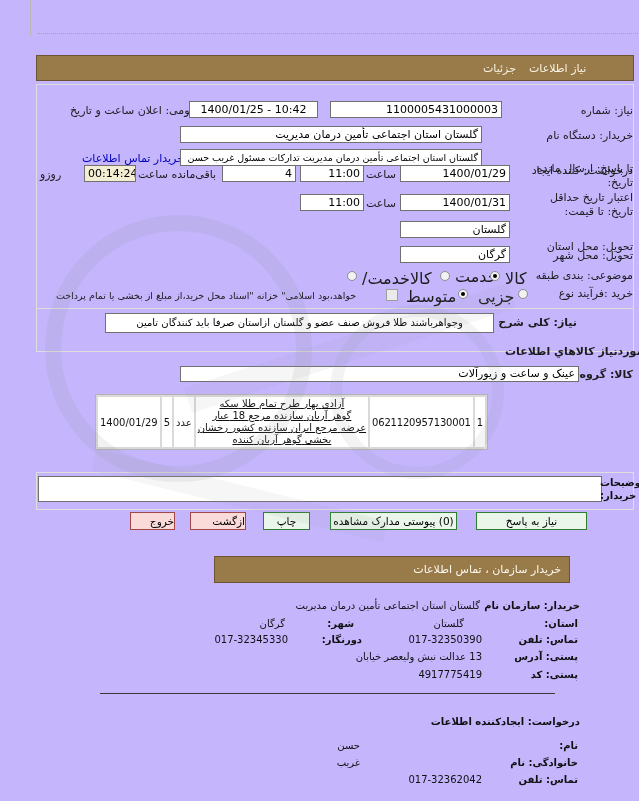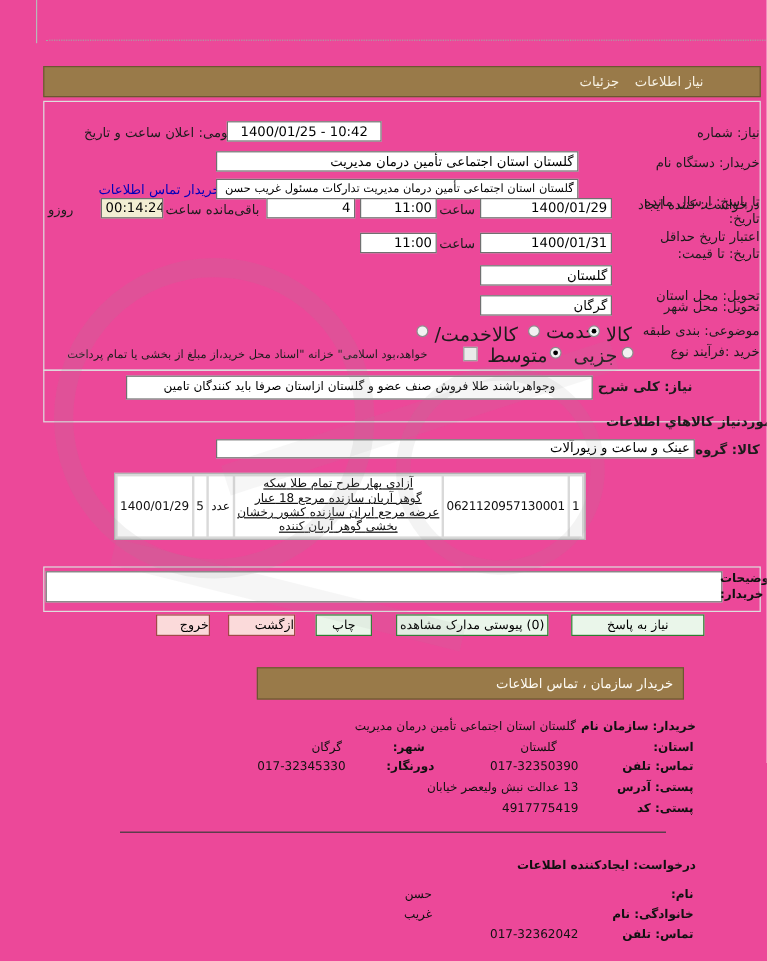--- a/index.html
+++ b/index.html
@@ -1,17 +1,17 @@
 <!DOCTYPE html>
 <html><head>
 <meta charset="utf-8">
 <style>
   html,body{margin:0;padding:0;background:#fff;}
   body{font-family:"DejaVu Sans",sans-serif;}
-  .page{position:relative;width:639px;height:801px;background:#ec4899;overflow:hidden;}
+  .page{position:relative;width:639px;height:801px;background:#c4b5fd;overflow:hidden;}
   .vline{position:absolute;left:30px;top:0;width:1px;height:36px;background:#b8b8b8;}
   .dotted{position:absolute;left:38px;top:33px;width:600px;border-top:1px dotted #a5a5a5;}
   .tabbar{position:absolute;left:36px;top:55px;width:598px;height:26px;background:#997a49;border:1px solid #6d5531;box-sizing:border-box;}
   .tab{position:absolute;top:6px;font-size:11px;color:#f7f2e4;cursor:pointer;white-space:nowrap;}
   .panel{position:absolute;border:1px solid #dedede;background:transparent;}
   .lbl{position:absolute;font-size:11px;color:#1c1c1c;white-space:nowrap;text-align:right;}
   .b{font-weight:bold;}
   .ibox{position:absolute;background:#fff;border:1px solid #707070;font-size:11px;color:#000;
         white-space:nowrap;overflow:hidden;padding:0 3px;height:15px;line-height:15px;box-sizing:content-box;}
   .tr{text-align:right;} .tc{text-align:center;}
@@ -49,20 +49,21 @@
     <span class="tab" style="left:446px;">جزئیات</span>
     <span class="tab" style="left:492px;">اطلاعات ‎نیاز</span>
   </div>
 
   <div class="panel" style="left:36px;top:84px;width:596px;height:223px;"></div>
   <div class="panel" style="left:36px;top:308px;width:596px;height:42px;"></div>
   <div class="panel" style="left:36px;top:472px;width:596px;height:36px;"></div>
 
   <div class="lbl" style="left:70px;top:104px;width:116px;">تاریخ ‎و ‎ساعت ‎اعلان ‎:عمومی</div>
   <div class="ibox tc" style="left:189px;top:101px;width:121px;">1400/01/25 ‎- ‎10:42</div>
+  <div class="ibox tr" style="left:330px;top:101px;width:164px;">1100005431000003</div>
   <div class="lbl" style="left:505px;top:104px;width:128px;">شماره ‎:نیاز</div>
 
   <div class="ibox tr" style="left:180px;top:126px;width:294px;">مدیریت ‎درمان ‎تأمین ‎اجتماعی ‎استان ‎گلستان</div>
   <div class="lbl" style="left:505px;top:129px;width:128px;">نام ‎دستگاه ‎:خریدار</div>
 
   <div class="link" style="left:82px;top:152px;">اطلاعات ‎تماس ‎خریدار</div>
   <div class="ibox tr small" style="left:180px;top:149px;width:294px;">حسن ‎غریب ‎مسئول ‎تدارکات ‎مدیریت ‎درمان ‎تأمین ‎اجتماعی ‎استان ‎گلستان</div>
   <div class="lbl" style="left:505px;top:164px;width:128px;">ایجاد ‎کننده ‎:درخواست</div>
 
   <div class="lbl" style="left:40px;top:168px;width:38px;text-align:left;">روزو</div>

